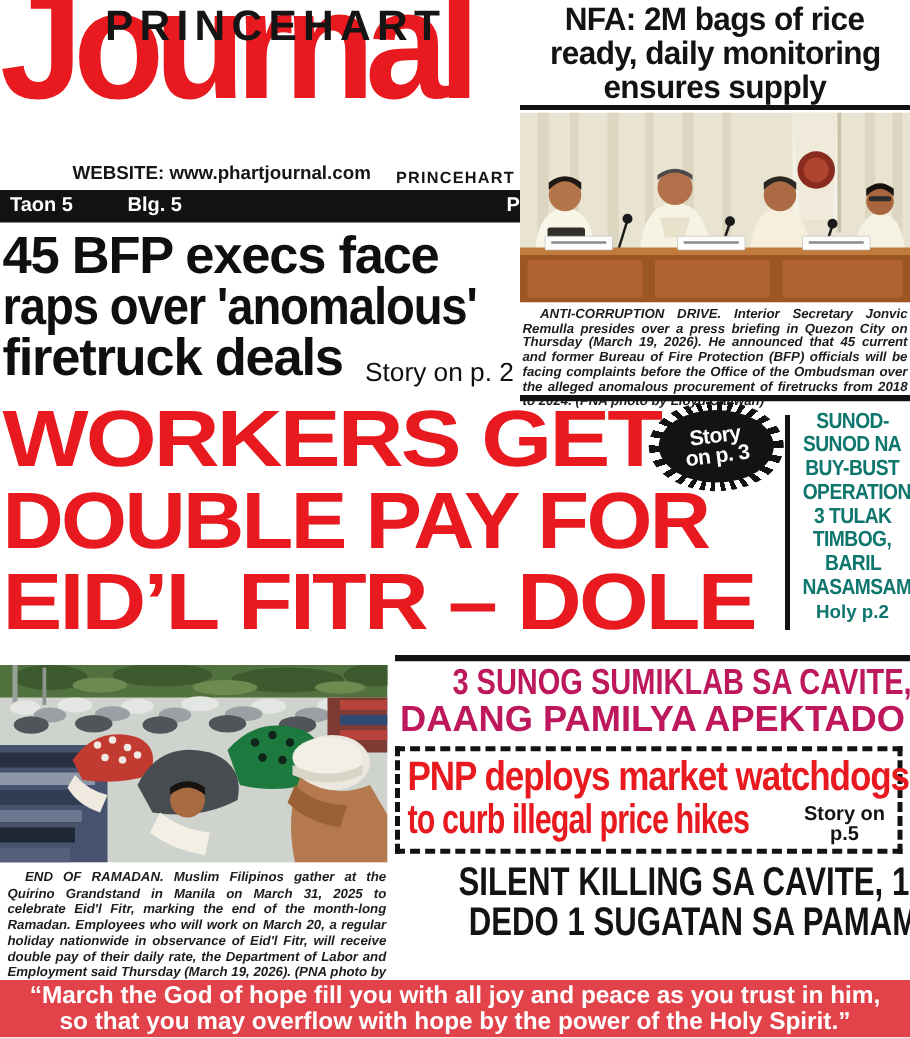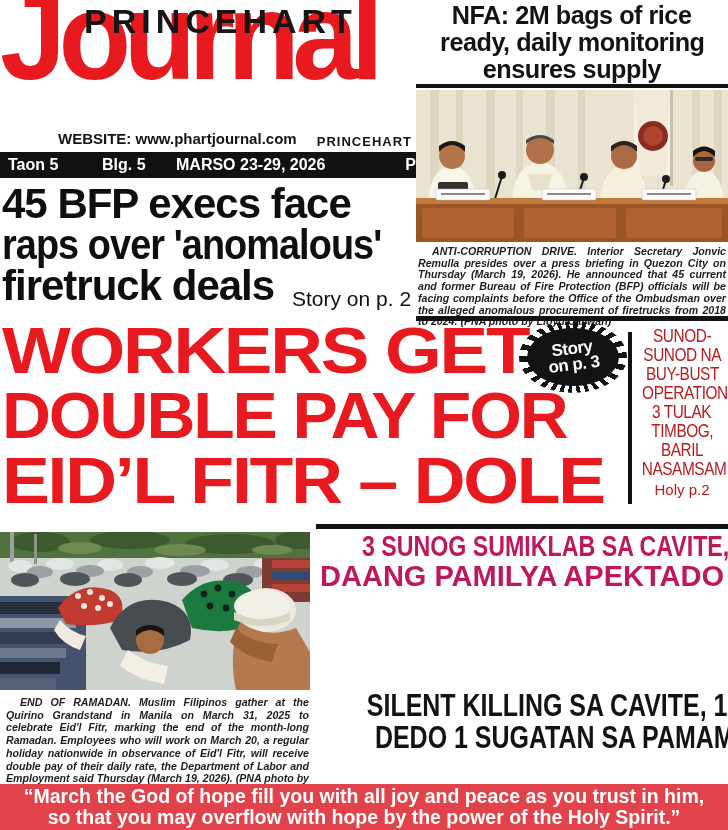--- a/index.html
+++ b/index.html
@@ -69,22 +69,22 @@
   #starburst .burst-spikes { position:absolute; inset:0; border-radius:50%;
     background:repeating-conic-gradient(from 2deg, #131313 0deg 6.5deg, transparent 6.5deg 13.8deg); }
   #starburst .burst-core { position:absolute; left:8px; right:8px; top:7px; bottom:7px;
     background:#131313; border-radius:50%; }
   #starburst .burst-text { position:absolute; inset:0; display:flex; flex-direction:column;
     align-items:center; justify-content:center; color:#fff; font-weight:bold;
     font-size:17px; line-height:16px; letter-spacing:-0.5px; transform:rotate(-7deg); }
 
   
   #sidebar-divider { left:628px; top:332px; width:4px; height:172px; background:#121212; }
-  #sidebar-story { left:636px; top:327px; width:92px; text-align:center; color:#b91c1c;
-    font-weight:normal; font-size:17.5px; line-height:19px; letter-spacing:-0.5px; }
+  #sidebar-story { left:636px; top:327px; width:92px; text-align:center; color:#0f766e;
+    font-weight:bold; font-size:17.5px; line-height:19px; letter-spacing:-0.5px; }
   #sidebar-story .hl-line { display:inline-block; white-space:nowrap; transform:scaleX(0.88); transform-origin:center top; }
   #sidebar-pageref { margin-top:1px; font-size:15px; letter-spacing:0; }
 
   
   #fire-headline { left:316px; top:531px; width:412px; text-align:center; color:#be185d;
     font-weight:bold; font-size:29px; line-height:30px; }
   #fire-headline .hl-line { display:inline-block; white-space:nowrap; transform-origin:center top; }
   #fire-headline .hl-line:nth-child(1){ transform:scaleX(0.8); }
   #fire-headline .hl-line:nth-child(2){ transform:scaleX(0.88); }
 
@@ -117,21 +117,20 @@
 <div id="page">
 
   <div class="abs" id="journal-logo">Journal</div>
   <div class="abs" id="website-line"><span>WEBSITE:</span>&nbsp;<span>www.phartjournal.com</span></div>
   <div class="abs" id="princehart">PRINCEHART</div>
   <div class="abs" id="publishing">PRINCEHART</div>
 
   <div class="abs" id="info-bar">
     <span id="info-taon">Taon 5</span>
     <span id="info-blg">Blg. 5</span>
-    <span id="info-date">MARSO 23-29, 2026</span>
     <span id="info-price">P10.00</span>
   </div>
 
   <div class="abs" id="nfa-headline">
     <span class="hl-line">NFA: 2M bags of rice</span><br>
     <span class="hl-line">ready, daily monitoring</span><br>
     <span class="hl-line">ensures supply</span>
   </div>
   <div class="abs rule" id="rule-nfa"></div>
 
@@ -242,20 +241,28 @@
     <span class="hl-line">NASAMSAM</span>
     <div id="sidebar-pageref">Holy p.2</div>
   </div>
 
   <div class="abs rule" id="rule-right-col"></div>
   <div class="abs" id="fire-headline">
     <span class="hl-line">3 SUNOG SUMIKLAB SA CAVITE,</span><br>
     <span class="hl-line">DAANG PAMILYA APEKTADO</span>
   </div>
 
+  <div class="abs" id="pnp-box">
+    <span class="red-line">PNP deploys market watchdogs</span>
+    <span class="red-line">to curb illegal price hikes</span>
+    <div id="pnp-storyref">
+      <span>Story on</span><br>
+      <span>p.5</span>
+    </div>
+  </div>
 
   <div class="abs" id="killing-headline">
     <span class="hl-line">SILENT KILLING SA CAVITE, 1</span><br>
     <span class="hl-line">DEDO 1 SUGATAN SA PAMAMARIL</span>
   </div>
 
   <svg class="abs" id="photo-prayer" viewBox="0 0 310 158">
     <rect width="310" height="158" fill="#cfd3cd"></rect>
 
     <rect x="0" y="0" width="310" height="26" fill="#51713f"></rect>

